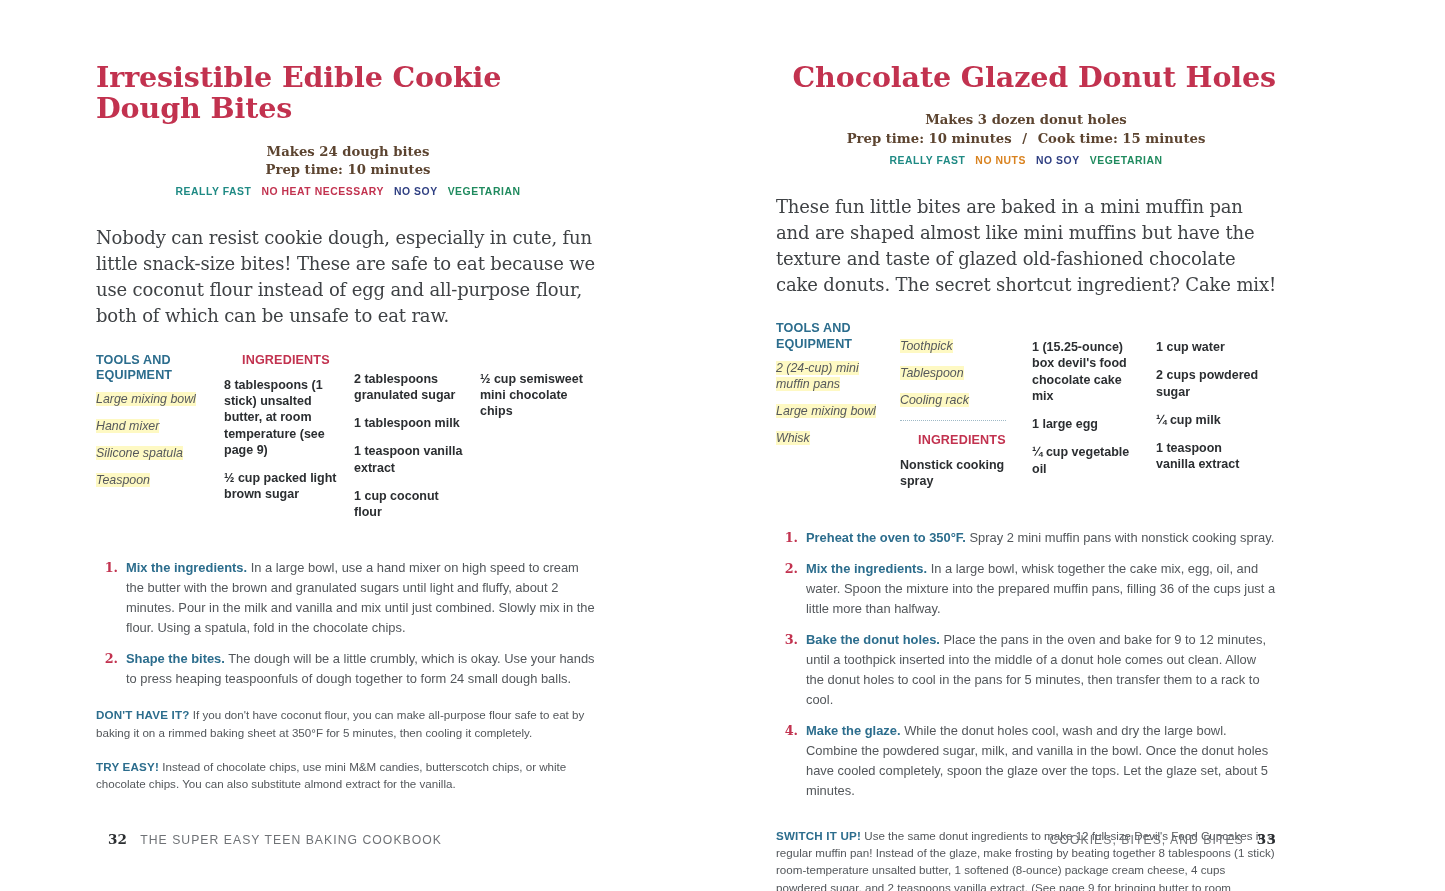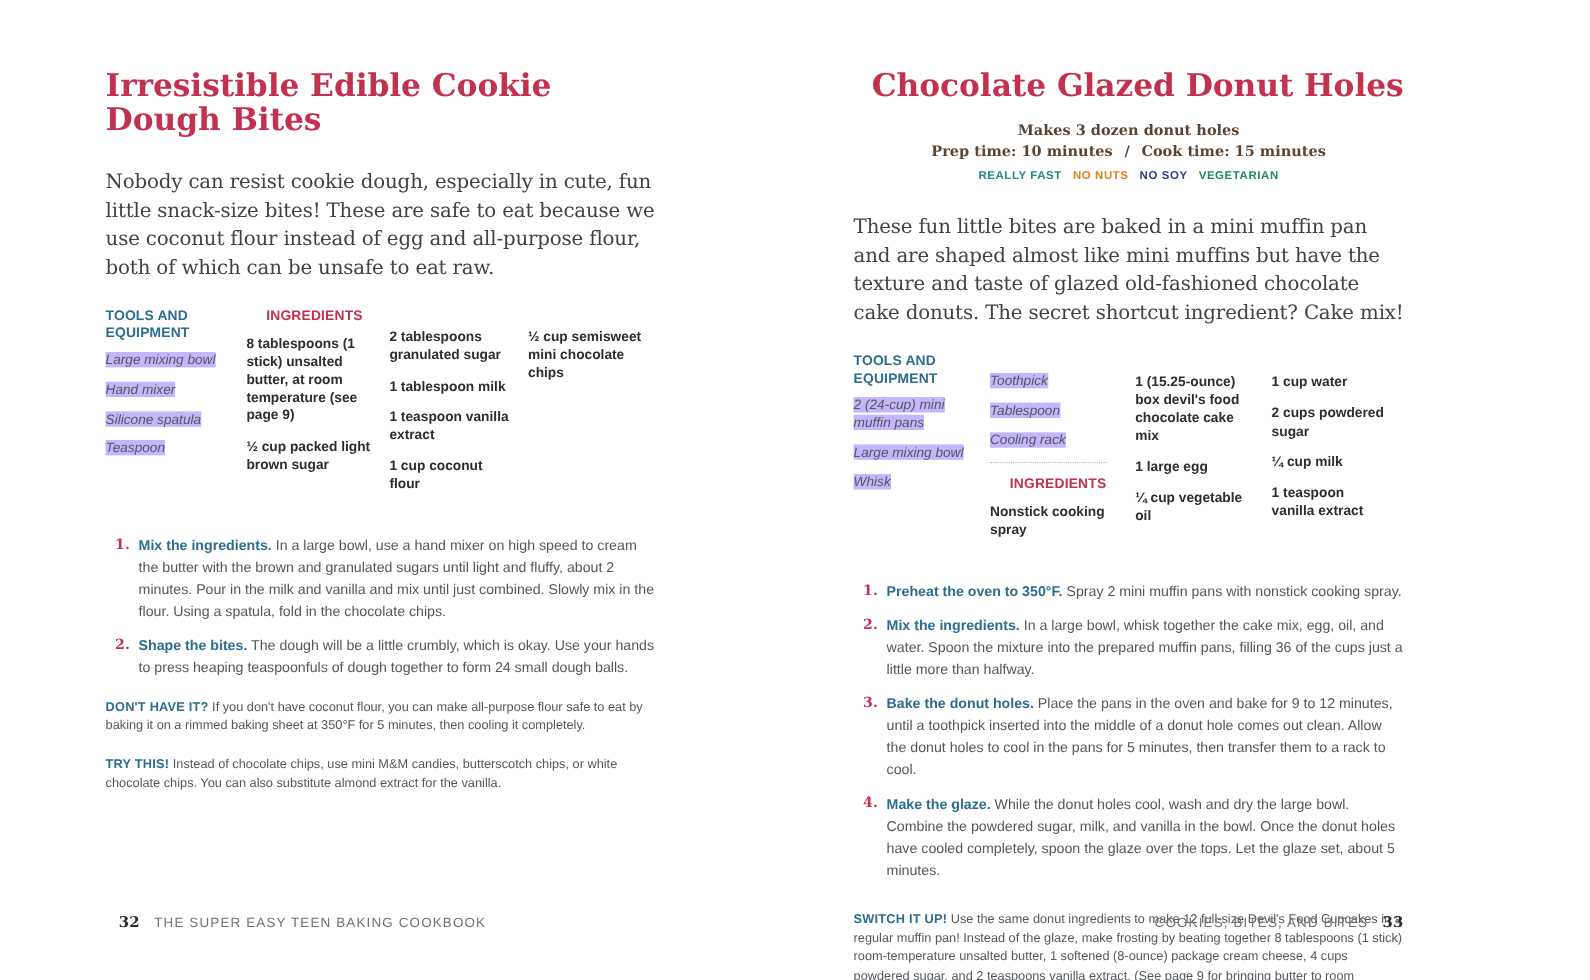--- a/index.html
+++ b/index.html
@@ -96,21 +96,21 @@
 
   .tool-list { list-style: none; margin: 0; padding: 0; }
   .tool-list li {
     font-style: italic;
     font-size: 12.4px;
     line-height: 1.28;
     color: #55585c;
     margin-bottom: 11px;
   }
   .tool-list li span.hl {
-    background: #c4b5fd;
+    background: #fef9c3;
     box-decoration-break: clone;
     -webkit-box-decoration-break: clone;
   }
 
   .ing-list { list-style: none; margin: 0; padding: 0; }
   .ing-list li {
     font-size: 12.5px;
     font-weight: bold;
     line-height: 1.3;
     color: #2b2e31;
@@ -195,21 +195,28 @@
 </style>
 </head>
 <body>
 
 <div class="spread">
 
   <div class="page page-left">
 
     <h1 class="recipe-title">Irresistible Edible Cookie Dough Bites</h1>
 
-
+    <div class="yield-block">
+      <div>Makes 24 dough bites</div>
+      <div class="time-line">
+        <span>Prep time: 10 minutes</span>
+      </div>
+    </div>
+
+    <div class="tag-row" id="tags-left"><span class="tag" style="color: rgb(31, 138, 132);">REALLY FAST</span><span class="tag" style="color: rgb(194, 50, 79);">NO HEAT NECESSARY</span><span class="tag" style="color: rgb(47, 63, 130);">NO SOY</span><span class="tag" style="color: rgb(31, 138, 94);">VEGETARIAN</span></div>
 
     <p class="intro">Nobody can resist cookie dough, especially in cute, fun little snack-size bites! These are safe to eat because we use coconut flour instead of egg and all-purpose flour, both of which can be unsafe to eat raw.</p>
 
     <div class="cols">
       <div class="col" style="width:128px">
         <div class="col-head tools">TOOLS AND EQUIPMENT</div>
         <ul class="tool-list" id="lt-tools">
             <li><span class="hl">Large mixing bowl</span></li>
             <li><span class="hl">Hand mixer</span></li>
             <li><span class="hl">Silicone spatula</span></li>
@@ -240,21 +247,21 @@
       </div>
     </div>
 
     <ol class="steps" id="ls-steps">
         <li><span class="num">1.</span><b class="lead">Mix the ingredients.</b> In a large bowl, use a hand mixer on high speed to cream the butter with the brown and granulated sugars until light and fluffy, about 2 minutes. Pour in the milk and vanilla and mix until just combined. Slowly mix in the flour. Using a spatula, fold in the chocolate chips.</li>
         <li><span class="num">2.</span><b class="lead">Shape the bites.</b> The dough will be a little crumbly, which is okay. Use your hands to press heaping teaspoonfuls of dough together to form 24 small dough balls.</li>
       </ol>
 
     <div id="ln-notes">
         <p class="note dont"><span class="label">DON'T HAVE IT?</span> If you don't have coconut flour, you can make all-purpose flour safe to eat by baking it on a rimmed baking sheet at 350°F for 5 minutes, then cooling it completely.</p>
-        <p class="note try"><span class="label">TRY THIS!</span> Instead of chocolate chips, use mini M&amp;M candies, butterscotch chips, or white chocolate chips. You can also substitute almond extract for the vanilla.</p>
+        <p class="note try"><span class="label">TRY EASY!</span> Instead of chocolate chips, use mini M&amp;M candies, butterscotch chips, or white chocolate chips. You can also substitute almond extract for the vanilla.</p>
       </div>
 
     <div class="footer footer-left">
       <span class="pageno">32</span>
       <span>THE SUPER EASY TEEN BAKING COOKBOOK</span>
     </div>
   </div>
 
   <div class="page page-right">
 

